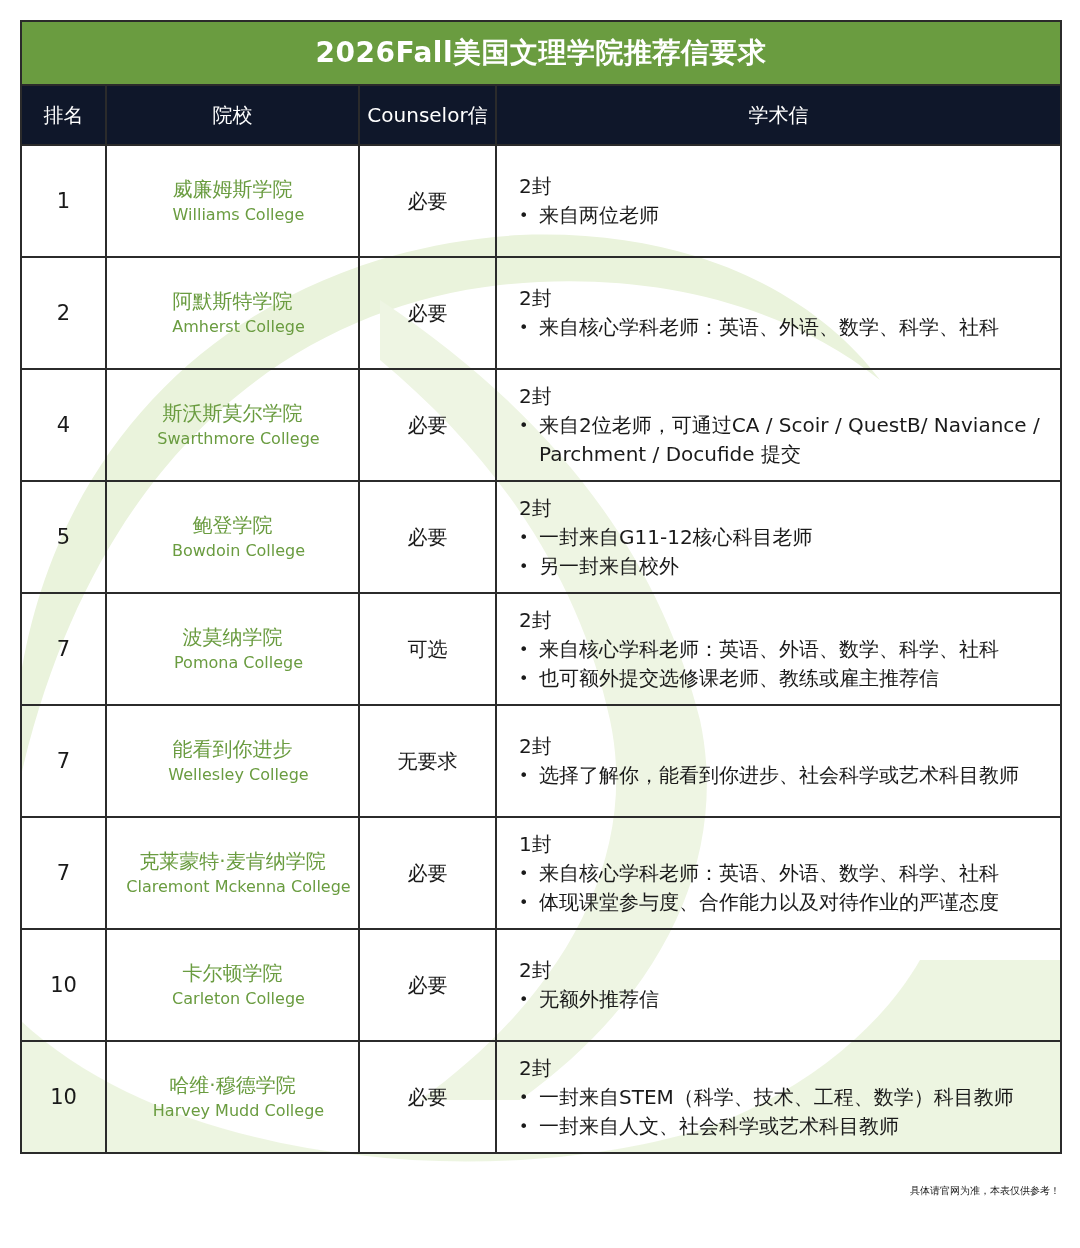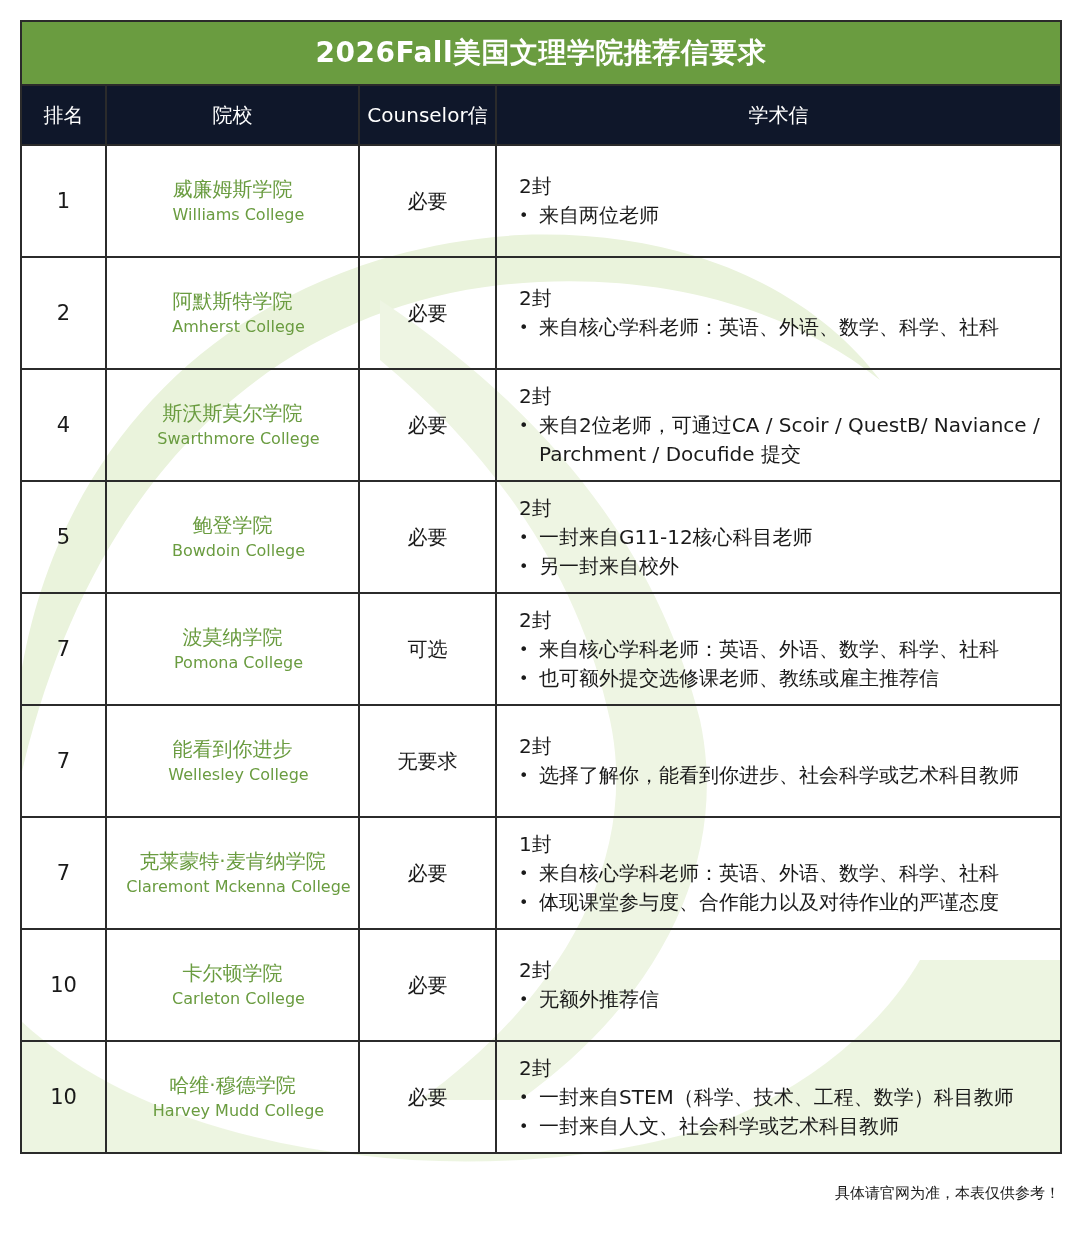--- a/index.html
+++ b/index.html
@@ -20,21 +20,21 @@
   .school-cell { text-align: center; color: #6a9c40; }
   .school-zh { font-size: 20px; line-height: 28px; }
   .school-en { font-size: 16px; line-height: 24px; margin-left: 12px; }
   .counselor-cell { text-align: center; font-size: 20px; border-radius: 29px; }
   .academic-cell { padding: 0 0 0 22px; font-size: 20px; line-height: 29px; vertical-align: middle; }
   .count { display: block; }
   .bullets { list-style: none; }
   .bullets li { position: relative; padding-left: 20px; }
   .bullets li::before { content: "•"; position: absolute; left: 0; top: 0; font-size: 16px; }
 
-  .footer-note { position: absolute; right: 20px; top: 1184px; font-size: 15px; color: #1a1a1a; z-index: 1; }
+  .footer-note { position: absolute; right: 20px; top: 1184px; font-size: 10px; color: #1a1a1a; z-index: 1; }
 </style>
 </head>
 <body>
 
 <svg class="watermark" viewBox="0 0 1080 1248">
   <path d="M 20 680 C 60 420 260 250 520 235 C 700 228 820 300 880 380 C 780 300 640 270 500 285 C 280 310 90 470 20 780 Z" fill="#eaf3dc"></path>
   <path d="M 380 300 C 560 420 660 560 700 720 C 730 860 660 1000 520 1100 L 420 1100 C 560 1000 640 860 610 720 C 580 580 500 460 380 360 Z" fill="#eef5e3"></path>
   <path d="M 20 1020 C 180 1170 500 1190 700 1130 C 800 1095 880 1030 920 960 L 1060 960 L 1060 1152 L 20 1152 Z" fill="#eaf3dc" opacity="0.85"></path>
 </svg>
 

